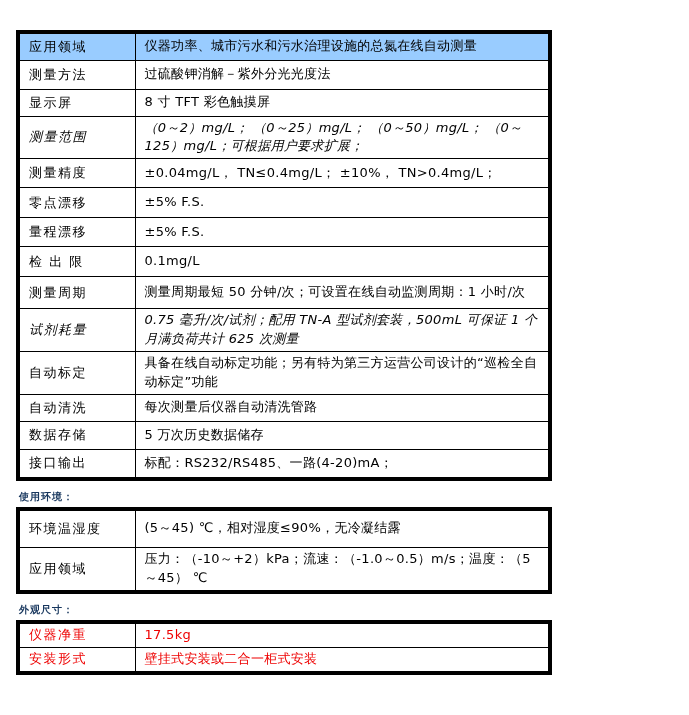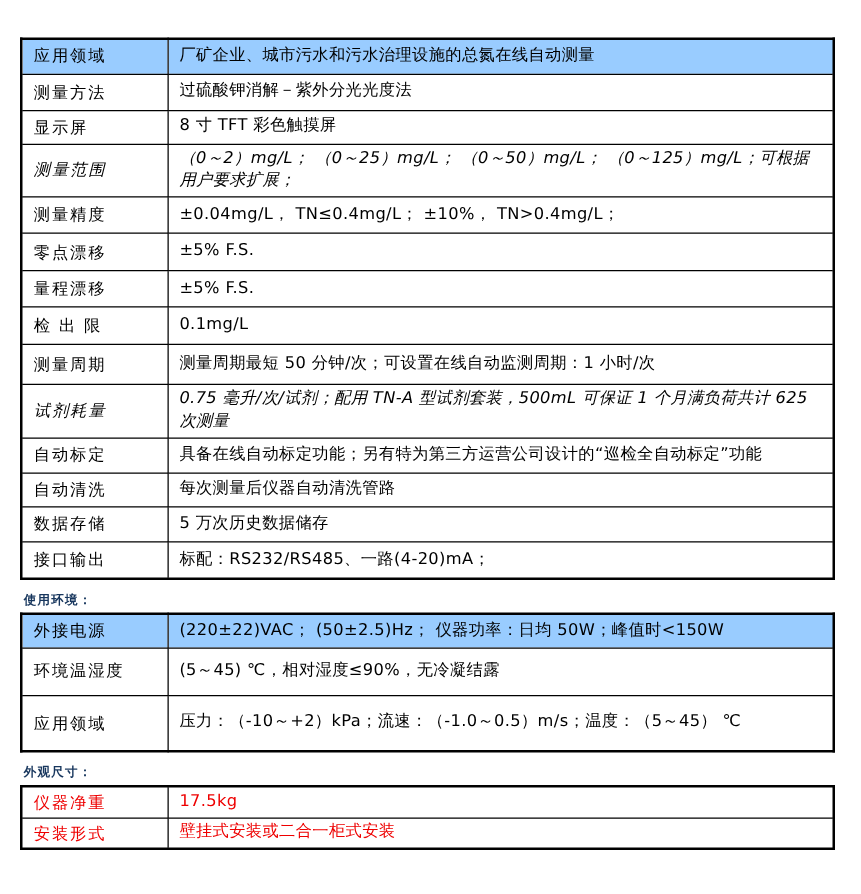--- a/index.html
+++ b/index.html
@@ -6,23 +6,23 @@
   html, body { background: #ffffff; }
   body {
     width: 689px; height: 715px;
     font-family: "DejaVu Sans", sans-serif;
     color: #000;
   }
   .page { padding: 30px 21px 0 16px; }
 
   table.spec {
     border-collapse: collapse;
-    width: 652px;
+    width: 536px;
     table-layout: fixed;
-    border: 2px solid #000000;
+    border: 4px solid #000000;
   }
   col.c1 { width: 117px; }
   td {
     border: 1px solid #000;
     font-size: 13px;
     vertical-align: middle;
     overflow: hidden;
   }
   td.lbl { padding-left: 9px; letter-spacing: 1.5px; }
   td.val { padding: 2px 8px 2px 9px; line-height: 1.45; letter-spacing: 0.3px; }
@@ -52,21 +52,21 @@
 <div class="page">
 
   <table class="spec">
     <colgroup>
         <col class="c1">
         <col>
       </colgroup>
     <tbody>
         <tr class="hl h28">
       <td class="lbl">应用领域</td>
-      <td class="val">厂矿企业、城市污水和污水治理设施的总氮在线自动测量</td>
+      <td class="val">仪器功率、城市污水和污水治理设施的总氮在线自动测量</td>
     </tr>
     <tr>
       <td class="lbl">测量方法</td>
       <td class="val">过硫酸钾消解－紫外分光光度法</td>
     </tr>
     <tr class="h27">
       <td class="lbl">显示屏</td>
       <td class="val">8 寸 TFT 彩色触摸屏</td>
     </tr>
     <tr class="h40">
@@ -117,24 +117,20 @@
     </table>
 
   <div class="section-heading">使用环境：</div>
 
   <table class="spec">
     <colgroup>
         <col class="c1">
         <col>
       </colgroup>
     <tbody>
-        <tr class="hl h27">
-      <td class="lbl">外接电源</td>
-      <td class="val">(220±22)VAC；  (50±2.5)Hz；   仪器功率：日均 50W；峰值时&lt;150W</td>
-    </tr>
     <tr class="h38">
       <td class="lbl">环境温湿度</td>
       <td class="val">(5～45) ℃，相对湿度≤90%，无冷凝结露</td>
     </tr>
     <tr class="h45">
       <td class="lbl">应用领域</td>
       <td class="val">压力：（-10～+2）kPa；流速：（-1.0～0.5）m/s；温度：（5～45）  ℃</td>
     </tr>
   </tbody>
     </table>

